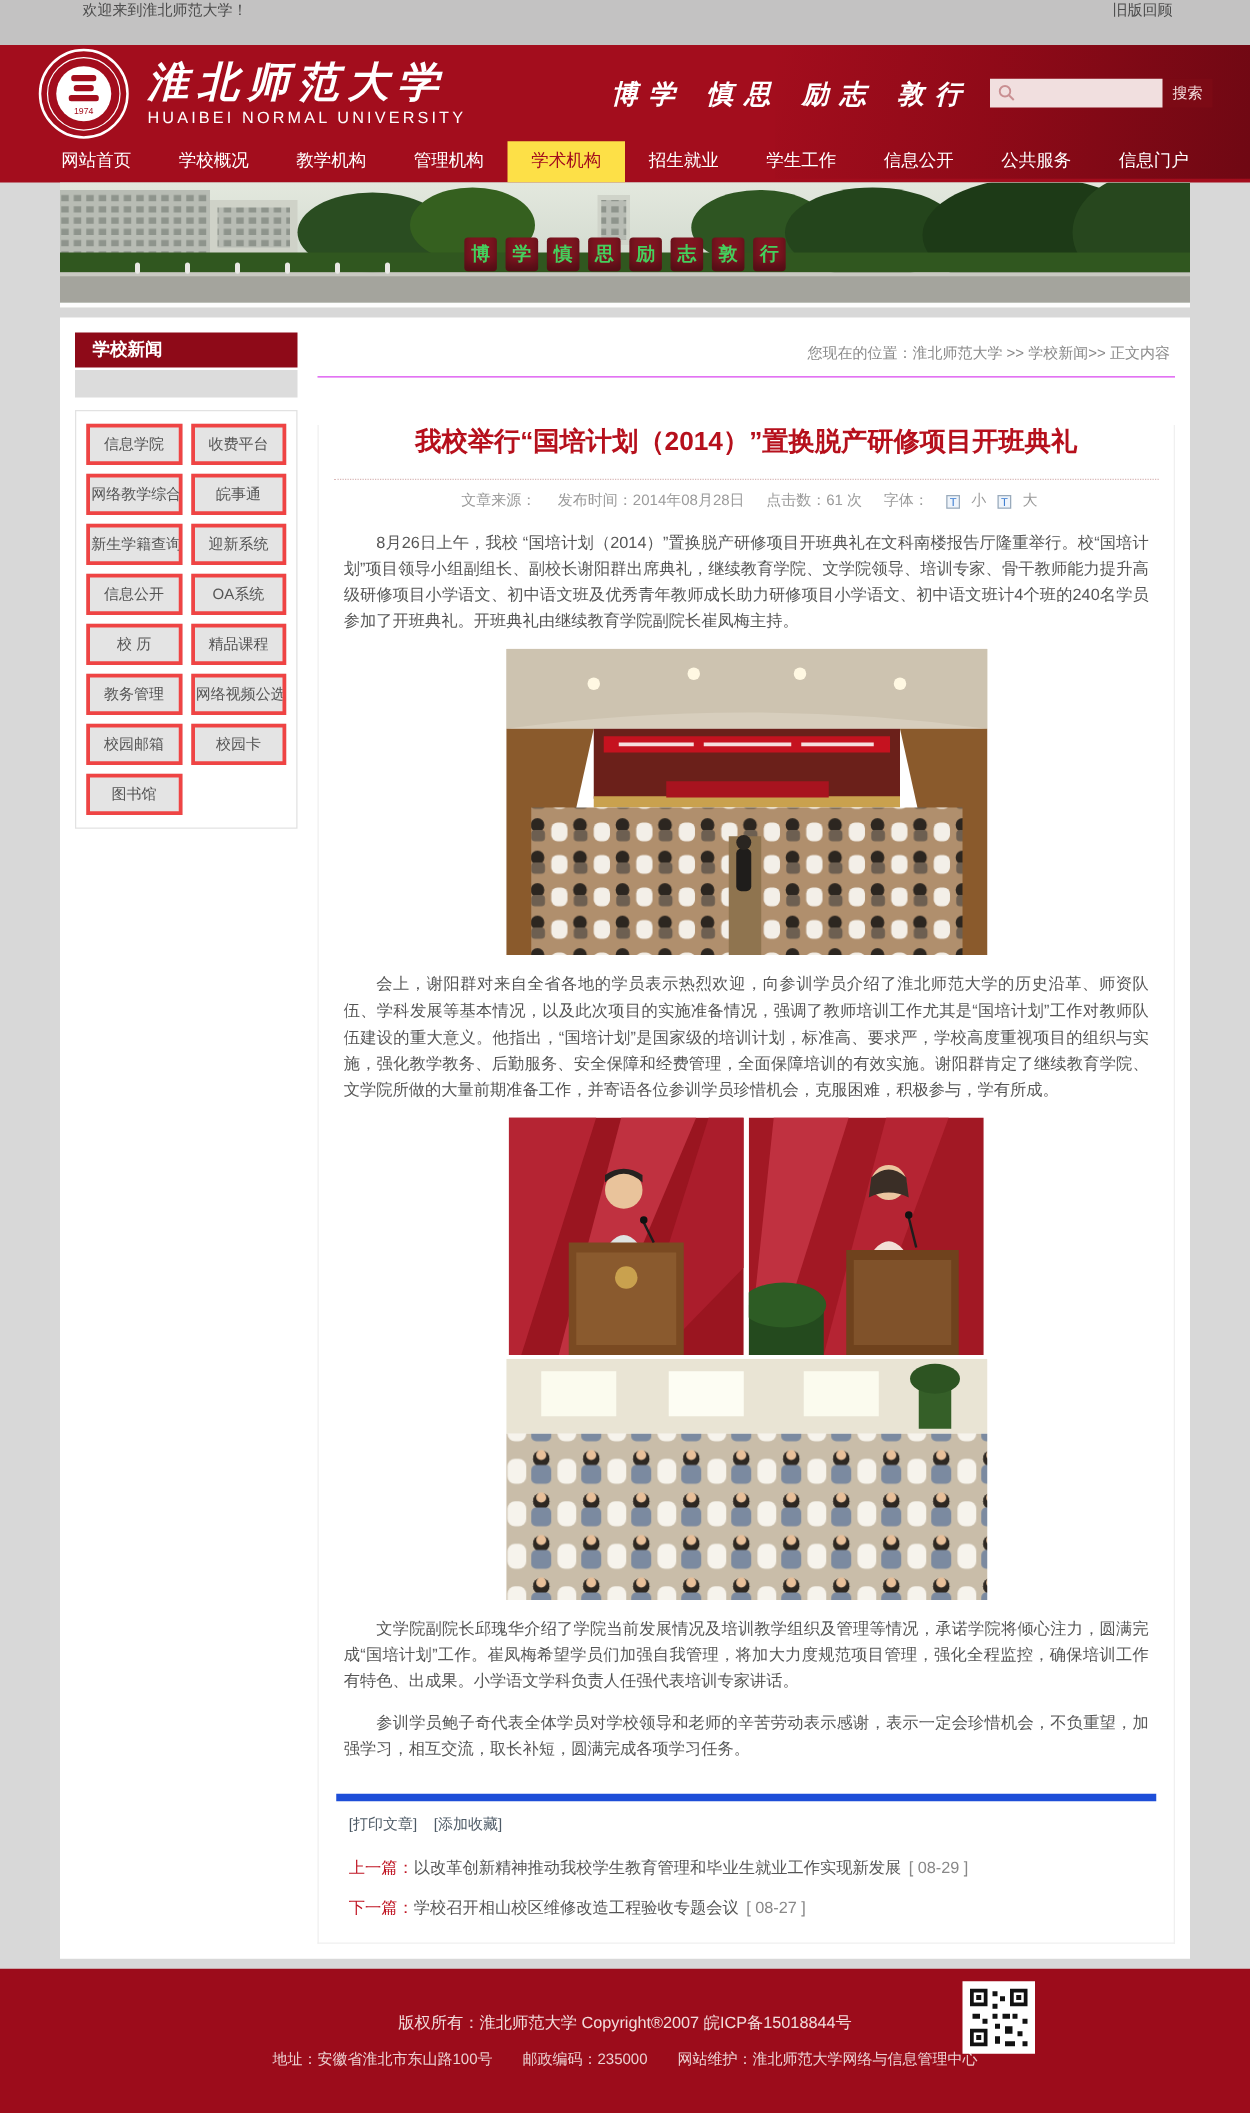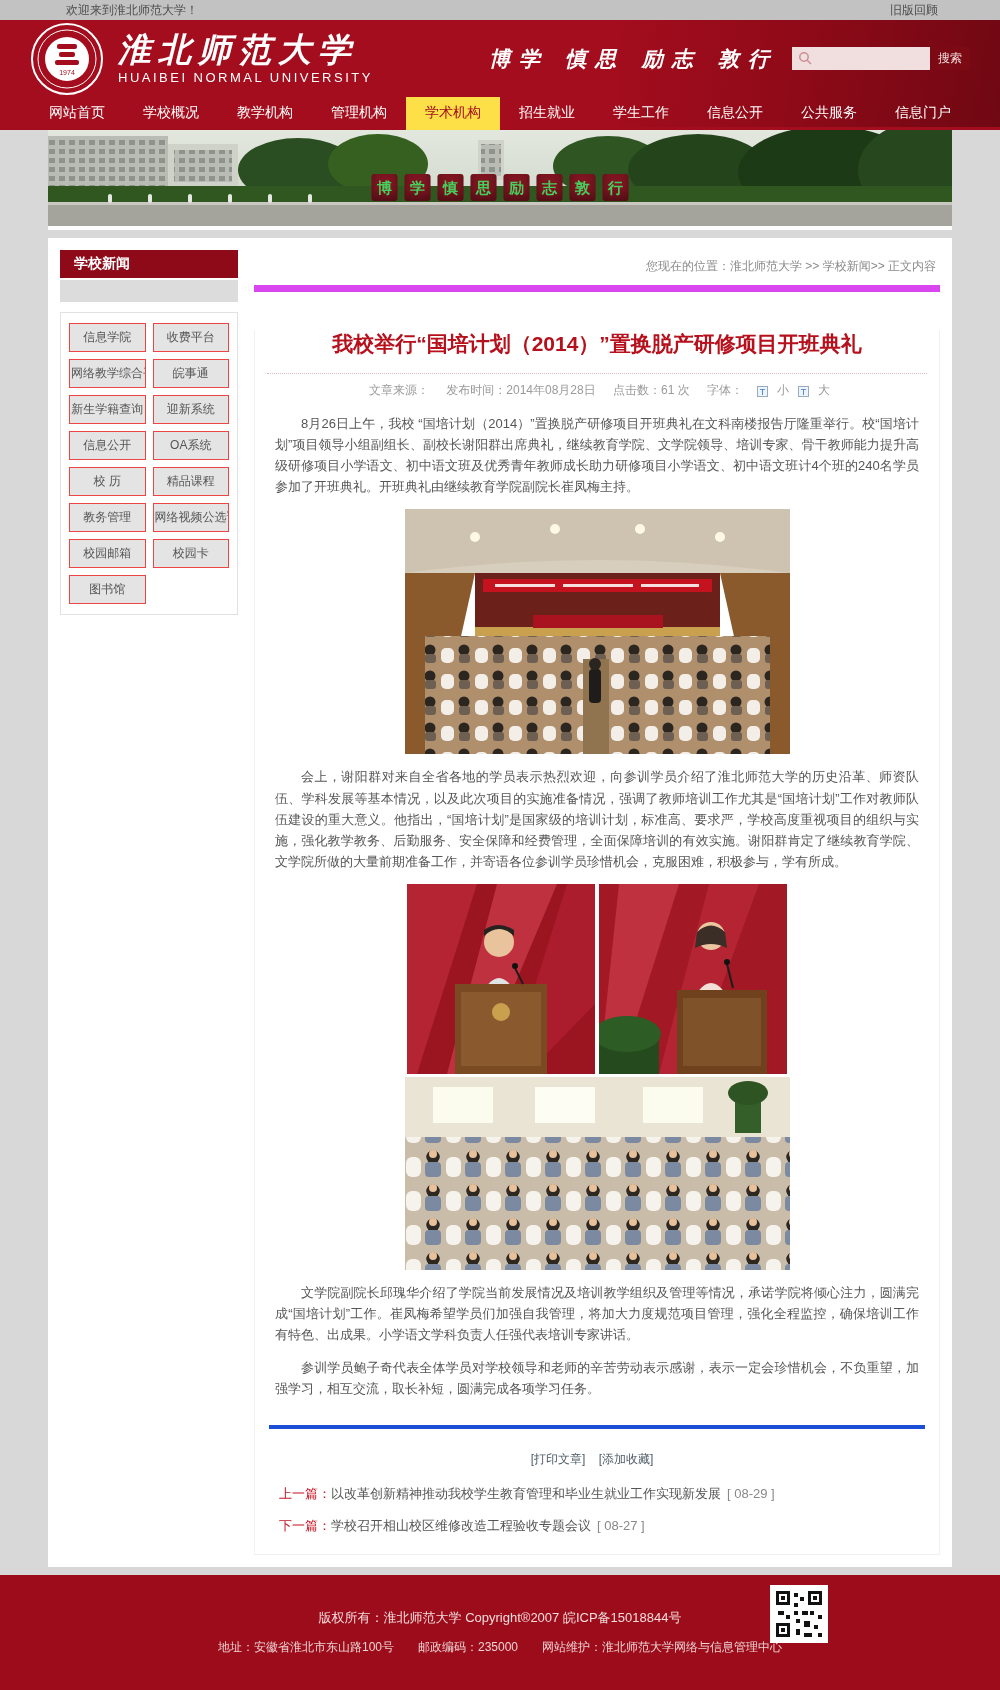--- a/index.html
+++ b/index.html
@@ -3,22 +3,22 @@
 <meta charset="utf-8">
 <style>
   * { box-sizing: border-box; }
   html,body { margin:0; padding:0; }
   body {
     width:1000px; background:#d8d8d8;
     font-family:"Liberation Sans","DejaVu Sans",sans-serif;
     color:#555;
   }
   
-  .topbar { height:20px; background:#c3c2c2; display:flex; justify-content:space-between;
-    align-items:center; padding:0 62px 0 66px; font-size:12px; color:#4d4d4d; }
+  .topbar { height:36px; background:#c3c2c2; display:flex; justify-content:space-between;
+    align-items:flex-start; padding:0 62px 0 66px; font-size:12px; color:#4d4d4d; }
   .topbar a { color:#4d4d4d; text-decoration:none; cursor:pointer; }
   
   .header { background:#a30d1d; position:relative; overflow:hidden; }
   .header::after { content:""; position:absolute; right:0; top:0; width:380px; height:107px;
     background:linear-gradient(100deg, rgba(120,6,18,0) 0%, rgba(120,6,18,.45) 45%, rgba(60,3,9,.5) 100%); pointer-events:none;}
   .header-inner { width:940px; margin:0 auto; height:77px; display:flex; align-items:center; position:relative; z-index:2; }
   .logo { width:74px; height:74px; flex:0 0 74px; cursor:pointer; }
   .names { margin-left:14px; color:#fff; }
   .name-cn { font-family:"DejaVu Serif","Liberation Serif",serif; font-style:italic; font-weight:700;
     font-size:33px; letter-spacing:7px; line-height:1; white-space:nowrap; }
@@ -46,45 +46,45 @@
     box-shadow:inset 0 -6px 8px rgba(0,0,0,.35); }
   
   .content { width:904px; margin:8px auto; background:#fff; min-height:1240px; padding:12px; display:flex; gap:16px; }
   
   .sidebar { width:178px; flex:0 0 178px; }
   .side-head { background:#8e0a18; color:#fff; font-size:14px; font-weight:700;
     padding:5px 0 5px 14px; }
   .side-gap { height:22px; background:#dcdcdc; margin-top:2px; }
   .side-links { border:1px solid #e2e2e2; background:#fff; margin-top:10px; padding:10px 8px;
     display:grid; grid-template-columns:1fr 1fr; gap:7px; }
-  .side-btn { background:#e4e4e4; border:1px solid #ef4444; color:#555; font-size:12px;
+  .side-btn { background:#e4e4e4; border:3px solid #ef4444; color:#555; font-size:12px;
     text-align:center; padding:5px 1px; cursor:pointer; white-space:nowrap; overflow:hidden; }
   
   .main { flex:1; min-width:0; }
   .breadcrumb { text-align:right; font-size:12px; color:#8a8a8a; padding:8px 4px 10px;
-    border-bottom:7px solid #d946ef; cursor:pointer; }
+    border-bottom:1px solid #d946ef; cursor:pointer; }
   .article-box { border:1px solid #f0f0f0; border-top:0; padding:0 6px 14px; }
   .art-title { text-align:center; color:#b6101c; font-size:21px; font-weight:700;
     margin:38px 10px 0; line-height:1.3; }
   .dotted { border-bottom:1px dotted #d9b9b9; margin:16px 6px 0; }
   .meta { text-align:center; font-size:12px; color:#9a9a9a; padding:8px 0 2px; }
   .meta span { margin:0 7px; }
   .fsz { display:inline-block; width:11px; height:11px; border:1px solid #9ab;
     background:#eef4fb; color:#3a7bd0; font-size:9px; line-height:10px; text-align:center;
     vertical-align:-1px; margin-right:2px; cursor:pointer; }
   .fsz-link { cursor:pointer; margin:0 2px !important; }
   .body-text { font-size:13px; line-height:1.62; color:#565656; margin:12px 14px 0;
     text-indent:2em; text-align:justify; }
   .photo-wrap { text-align:center; margin:12px 0; }
   .photo { display:inline-block; vertical-align:top; }
   .photo-pair { display:flex; gap:4px; justify-content:center; }
   .photo-stack { display:inline-block; }
   .photo-stack .row2 { margin-top:3px; }
-  .actions { margin:26px 8px 0; border-top:4px solid #1d4ed8; padding:22px 10px 8px;
-    font-size:12px; color:#4d5a66;text-align:center; }
+  .actions { margin:26px 8px 0; border-top:6px solid #1d4ed8; padding:10px 10px 8px;
+    font-size:12px; color:#4d5a66; }
   .actions span { margin-right:10px; cursor:pointer; }
   .pn { margin:4px 8px 0; padding:5px 10px; font-size:13px; }
   .pn:first-of-type { border-top:1px dashed #e3e3e3; }
   .pn-label { color:#c01523; }
   .pn-link { color:#555; cursor:pointer; }
   .pn-date { color:#888; margin-left:6px; }
   
   .footer { background:#9c0c1b; margin-top:8px; height:201px; position:relative; color:#f2dcdc; }
   .footer-inner { width:940px; margin:0 auto; position:relative; height:100%; }
   .f-line1 { text-align:center; font-size:13px; padding-top:34px; }

